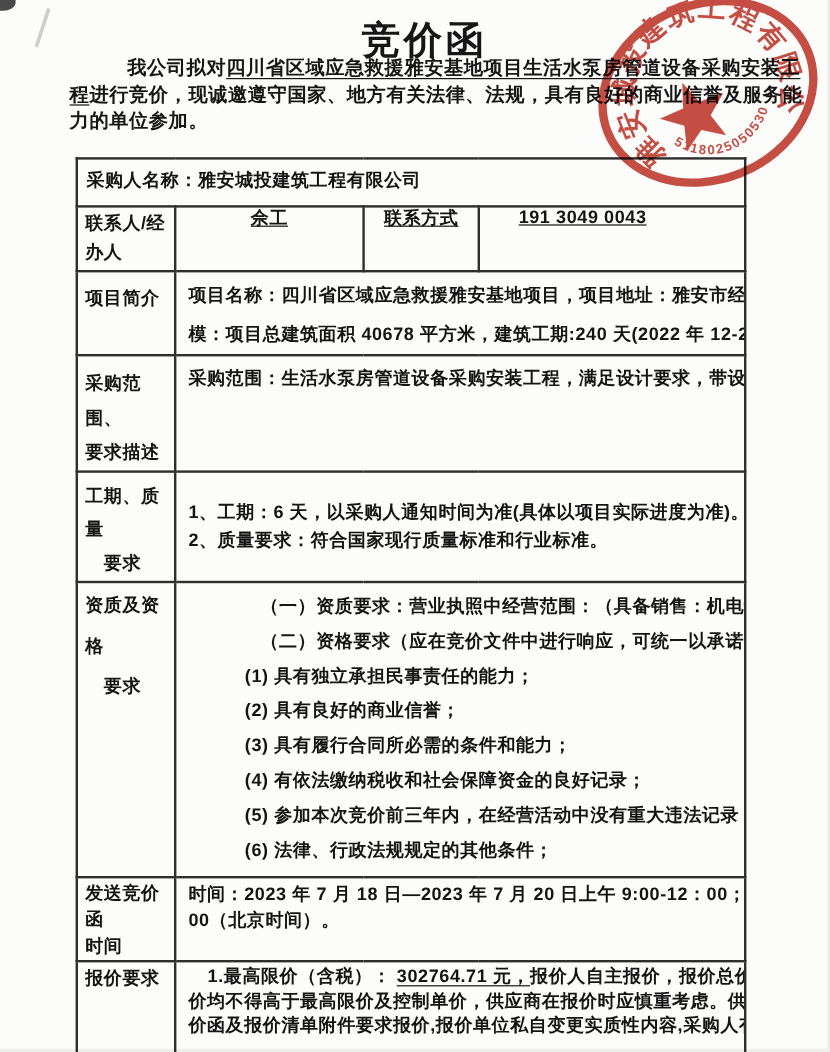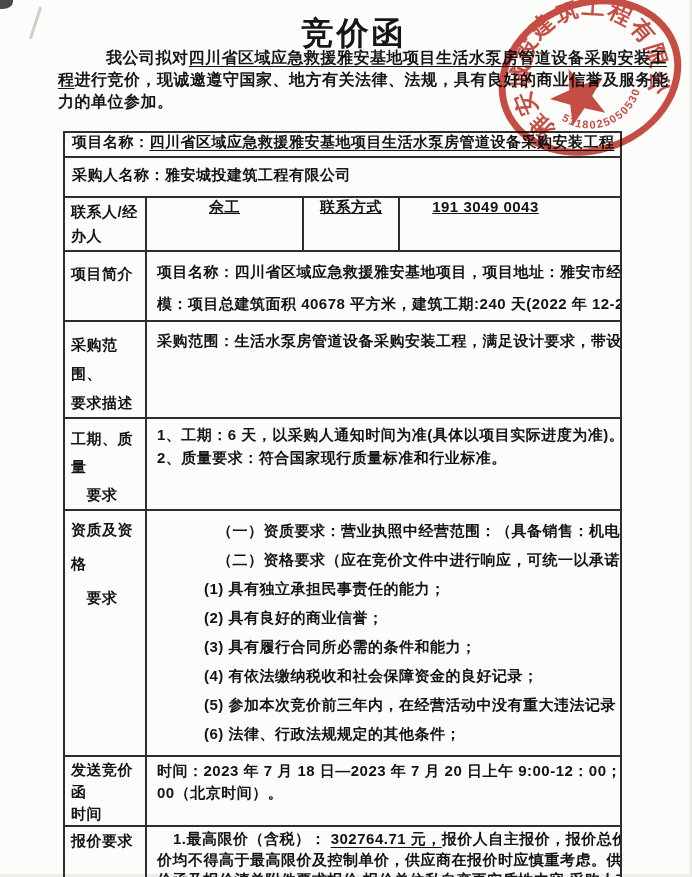--- a/index.html
+++ b/index.html
@@ -44,21 +44,21 @@
   .lbl.vcenter{justify-content:flex-end;}
   .lbl .c{text-align:center;padding-right:10px;}
   .cell-inline{display:flex;align-items:center;height:100%;padding-left:7px;white-space:nowrap;}
   .cell-center{display:flex;align-items:center;justify-content:center;height:100%;text-align:center;text-decoration:underline;}
   .content{padding:0 6px 0 10px;}
   .line{white-space:nowrap;}
 
   .ov-line{line-height:32px;}
   .ov-pad{padding-top:4px;}
   .scope-line{line-height:26px;padding-top:6px;}
-  .sched{padding-top:4px;line-height:23px;}
+  .sched{padding-top:22px;line-height:23px;}
   .quali{padding-top:5px;}
   .q-item{line-height:29px;white-space:nowrap;}
   .q-item.hdr{padding-left:60px;}
   .q-item.num{padding-left:47px;}
   .time-line{line-height:22px;}
   .time-pad{padding-top:3px;}
   .quote-content{padding-top:2px;}
   .quote-line{line-height:20.5px;white-space:nowrap;}
   .quote-line.indent{padding-left:16px;}
 
@@ -89,28 +89,20 @@
 
   <div class="doc-table">
     <table>
       <colgroup>
         <col style="width:82px">
           <col style="width:157px">
           <col style="width:96px">
           <col style="width:222px">
       </colgroup>
       <tbody>
-          <tr style="height:25px">
-        <td colspan="4">
-          <div class="cell-inline">
-            <span>项目名称：</span>
-                <span class="u">四川省区域应急救援雅安基地项目生活水泵房管道设备采购安装工程</span>
-          </div>
-        </td>
-      </tr>
       <tr style="height:40px">
         <td colspan="4">
           <div class="cell-inline" style="height:34px">
             <span>采购人名称：</span>
                 <span>雅安城投建筑工程有限公司</span>
           </div>
         </td>
       </tr>
       <tr style="height:54px">
         <td>

